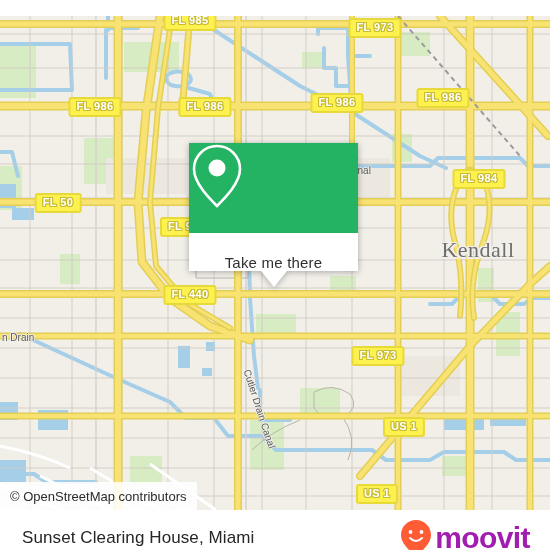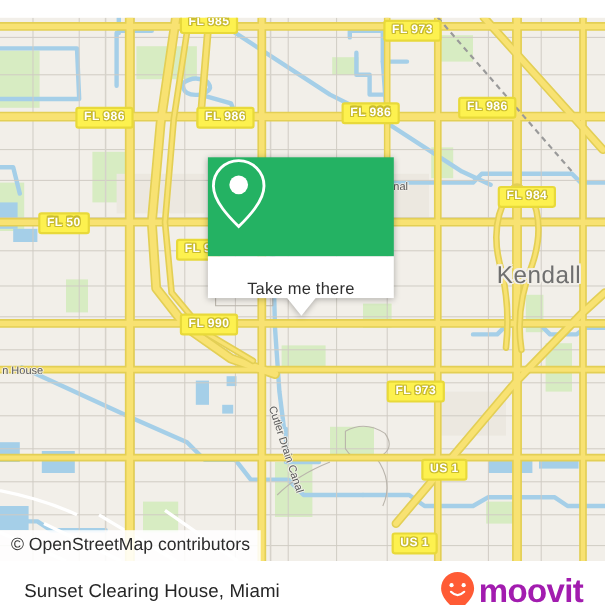--- a/index.html
+++ b/index.html
@@ -70,21 +70,21 @@
     border-right:13px solid transparent;
     border-top:16px solid #ffffff;
   }
 
   
   #attrib{
     position:absolute;left:0;top:466px;height:28px;
     background:rgba(255,255,255,.88);
     display:flex;align-items:center;
     padding:0 10px 0 10px;
-    color:#2b2b2b;font-size:16px;justify-content:flex-end;
+    color:#2b2b2b;font-size:13px;justify-content:flex-end;
   }
 
   
   #footer{
     position:absolute;left:0;top:494px;width:550px;height:56px;
     background:#ffffff;
     display:flex;align-items:center;justify-content:space-between;
     padding:0 20px 0 22px;box-sizing:border-box;
   }
   #footer-title{color:#262626;font-size:17px;letter-spacing:.1px;}
@@ -248,28 +248,28 @@
 
     <div class="shield" style="left:190px;top:5px;">FL 985</div>
     <div class="shield" style="left:375px;top:12px;">FL 973</div>
     <div class="shield" style="left:95px;top:91px;">FL 986</div>
     <div class="shield" style="left:205px;top:91px;">FL 986</div>
     <div class="shield" style="left:337px;top:87px;">FL 986</div>
     <div class="shield" style="left:443px;top:82px;">FL 986</div>
     <div class="shield" style="left:479px;top:163px;">FL 984</div>
     <div class="shield" style="left:58px;top:187px;">FL 50</div>
     <div class="shield" style="left:180px;top:211px;">FL 9</div>
-    <div class="shield" style="left:190px;top:279px;">FL 990</div>
+    <div class="shield" style="left:190px;top:279px;">FL 440</div>
     <div class="shield" style="left:378px;top:340px;">FL 973</div>
     <div class="shield" style="left:404px;top:411px;">US 1</div>
     <div class="shield" style="left:377px;top:478px;">US 1</div>
 
-    <div class="place-label" style="left:490px;top:234px;">Kendall</div>
-
-    <div class="water-label" style="left:2px;top:316px;">n House</div>
+    <div class="place-label" style="left:478px;top:234px;font-family:Liberation Serif, serif;">Kendall</div>
+
+    <div class="water-label" style="left:2px;top:316px;">n Drain</div>
     <div class="water-label" style="left:352px;top:149px;">anal</div>
     <div class="water-label" style="left:252px;top:352px;transform:rotate(72deg);transform-origin:0 0;">Cutler Drain Canal</div>
 
     <div id="popup">
       <div id="popup-green">
         <svg width="56" height="66" viewBox="0 0 56 66">
           <path d="M28 3 C15.3 3 5 13.3 5 26 C5 40 20 55 28 63 C36 55 51 40 51 26 C51 13.3 40.7 3 28 3 Z" fill="none" stroke="#ffffff" stroke-width="2.6"></path>
           <circle cx="28" cy="25" r="8.5" fill="#ffffff"></circle>
         </svg>
       </div>

